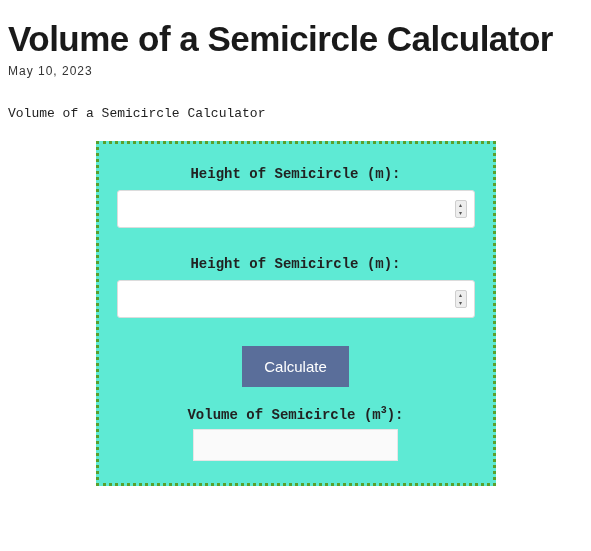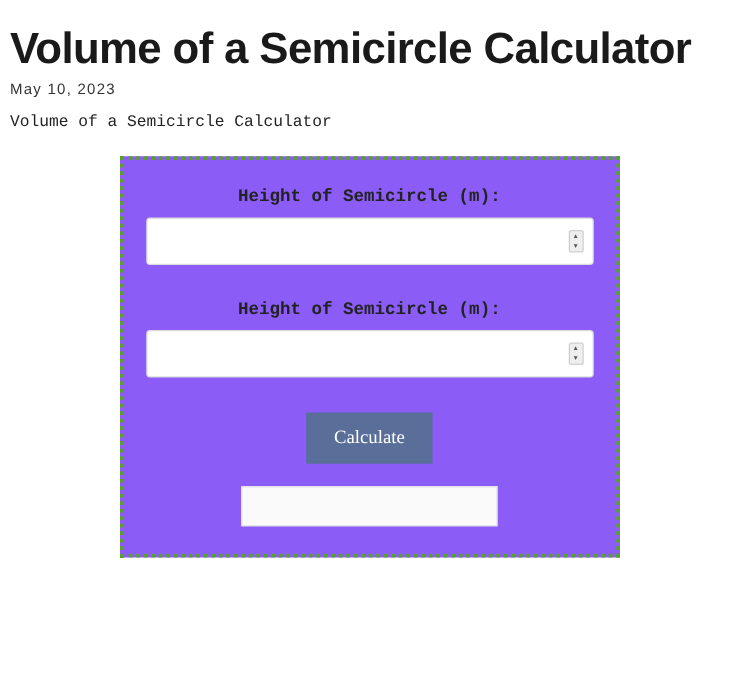--- a/index.html
+++ b/index.html
@@ -23,33 +23,33 @@
       letter-spacing: -0.5px;
       margin-top: 10px;
       margin-bottom: 4px;
       line-height: 1.2;
     }
     .date-line {
       font-family: "Segoe UI", Arial, sans-serif;
       font-size: 12px;
       letter-spacing: 1px;
       color: #333;
-      margin-bottom: 12px;
+      margin-bottom: 28px;
     }
     .subtitle {
       font-family: "Courier New", Courier, monospace;
       font-size: 13px;
       color: #222;
       margin-bottom: 20px;
     }
     .calc-card {
       width: 400px;
       margin: 0 auto;
       border: 3px dotted #5aa02c;
-      background: #8b5cf6;
+      background: #5eead4;
       padding: 22px 18px 22px 18px;
       text-align: center;
     }
     .field-label {
       font-family: "Courier New", Courier, monospace;
       font-size: 14px;
       font-weight: 700;
       color: #222;
       display: block;
       margin-bottom: 8px;
@@ -95,21 +95,21 @@
       height: 8px;
       line-height: 8px;
     }
     .calc-button {
       background: #5a6e9a;
       color: #ffffff;
       border: none;
       font-size: 15px;
       padding: 12px 22px;
       cursor: pointer;
-      font-family: Liberation Serif, serif;
+      font-family: Liberation Sans, sans-serif;
       margin-bottom: 18px;
     }
     .result-label {
       font-family: "Courier New", Courier, monospace;
       font-size: 14px;
       font-weight: 700;
       color: #222;
       display: block;
       margin-bottom: 6px;
     }
@@ -157,16 +157,19 @@
       <div class="spinner">
         <span>▴</span>
           <span>▾</span>
       </div>
     </div>
   </div>
 
   <button class="calc-button">Calculate</button>
 
   <div>
+    <label class="result-label">
+      <span>Volume of Semicircle (m</span><sup>3</sup><span>):</span>
+    </label>
     <div class="result-box"></div>
   </div>
 
 </div>
 
 </body></html>

